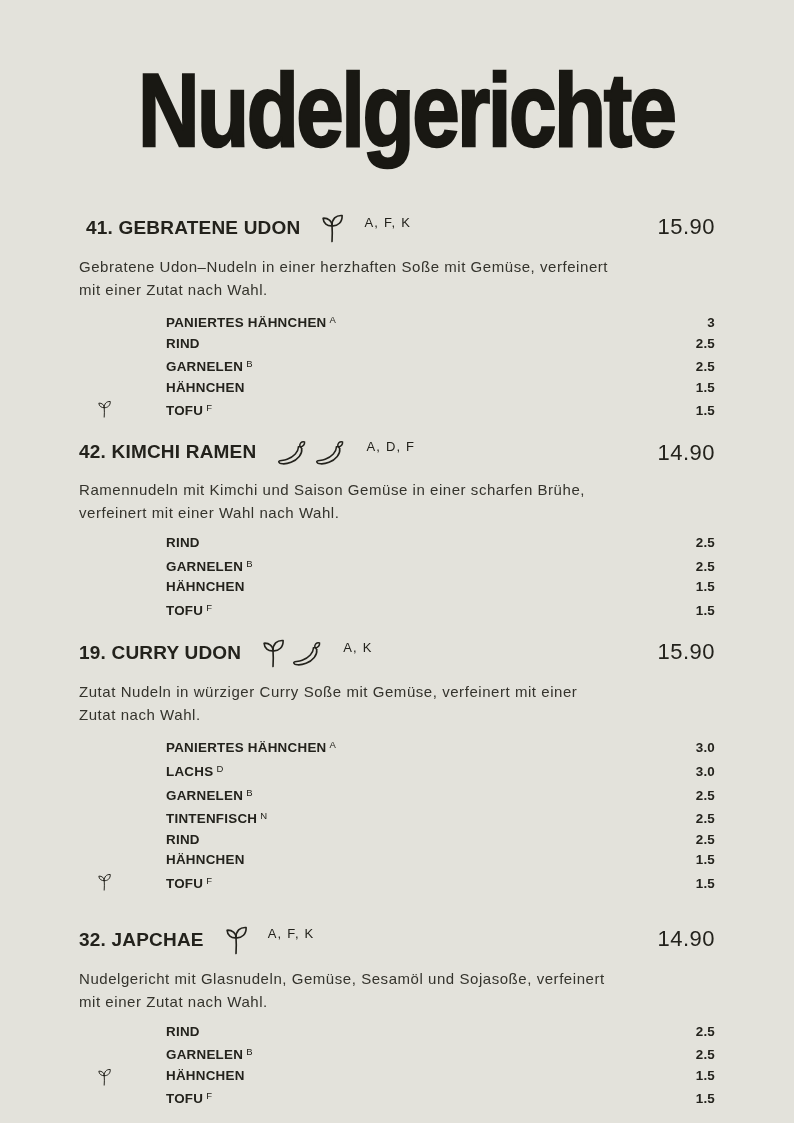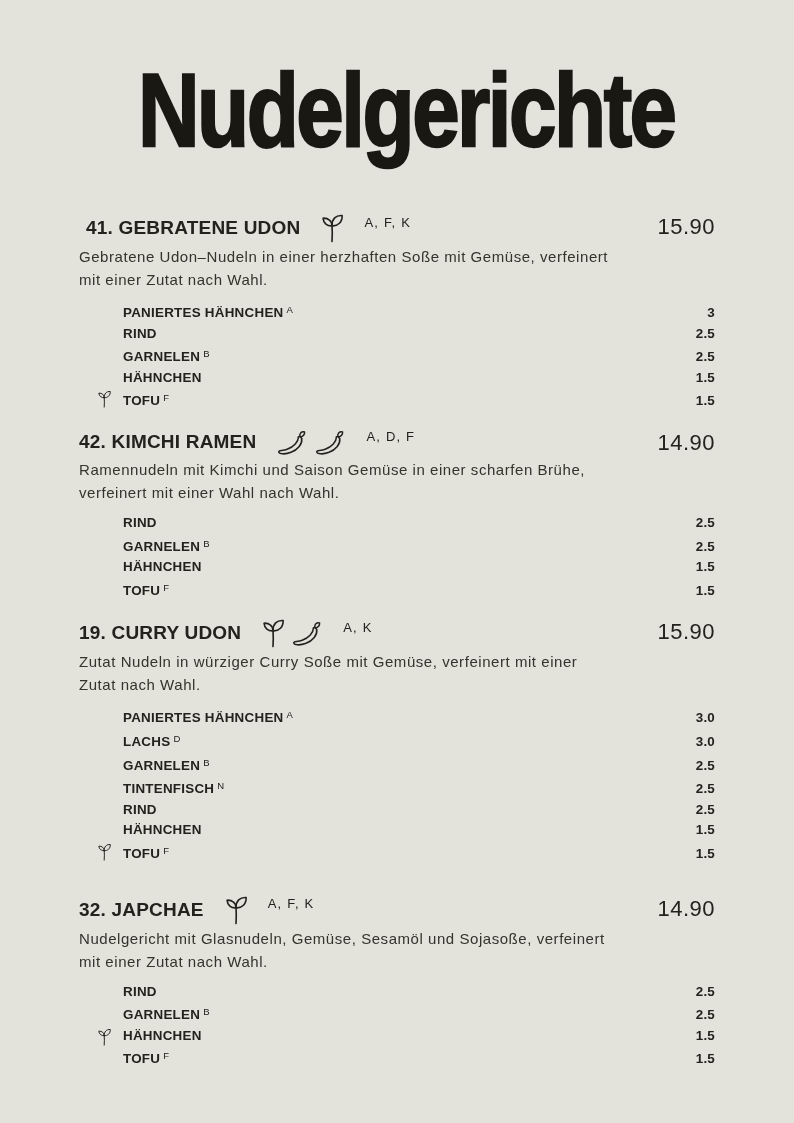--- a/index.html
+++ b/index.html
@@ -21,28 +21,28 @@
   .menu-item{margin-top:17px;}
   .menu-item.last-item{margin-top:30px;}
   .item-heading{display:flex;justify-content:space-between;align-items:flex-start;}
   .heading-left{display:flex;align-items:center;gap:19px;}
   .item-title{margin:0;font-size:19px;font-weight:700;line-height:26px;letter-spacing:.2px;}
   .menu-item:first-of-type .item-title{padding-left:7px;}
   .heading-icons{display:flex;align-items:center;gap:5px;margin-left:1px;}
   .heading-icons svg{display:block;}
   .allergens{font-size:13px;letter-spacing:1.2px;transform:translateY(-6px);}
   .item-price{font-size:22px;line-height:27px;letter-spacing:.5px;font-weight:400;}
-  .item-desc{margin:2px 0 9px;font-size:15px;line-height:23px;letter-spacing:.55px;color:#34332c;}
+  .item-desc{margin:12px 0 9px;font-size:15px;line-height:23px;letter-spacing:.55px;color:#34332c;}
   .desc-line{display:block;}
   
   .option-row{
     position:relative;display:flex;justify-content:space-between;align-items:baseline;
     padding-left:44px;line-height:20.6px;
   }
-  .option-label{font-size:13.4px;font-weight:700;letter-spacing:.25px;}
+  .option-label{font-size:13.4px;font-weight:700;letter-spacing:.25px;margin-left:43px;}
   .option-mark{font-size:9.5px;font-weight:400;margin-left:3px;letter-spacing:.5px;}
   sup.option-mark{vertical-align:4px;}
   .option-price{font-size:13.4px;font-weight:700;letter-spacing:.2px;}
   .option-sprout{position:absolute;left:18px;top:2px;}
   .option-sprout svg{display:block;}
 </style>
 </head>
 <body>
 
 <div class="page">

